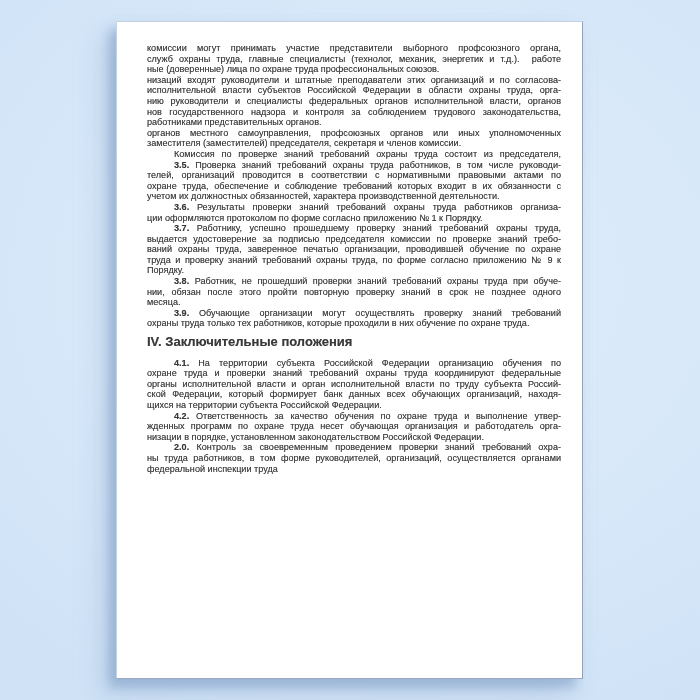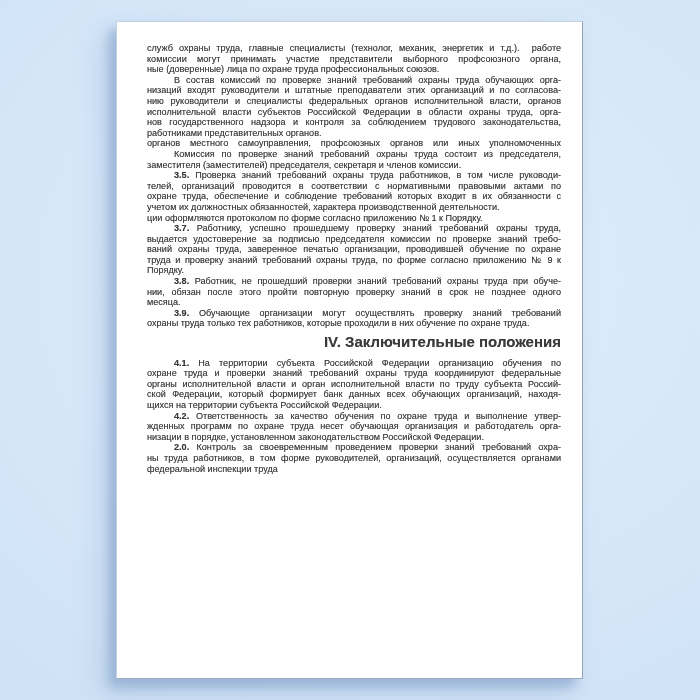--- a/index.html
+++ b/index.html
@@ -30,55 +30,55 @@
   .line{
     height:10.6px;
     text-align:justify;
     text-align-last:justify;
     white-space:normal;
   }
   .line.last{text-align-last:left;}
   .line.indent{text-indent:27px;}
   .lead{font-weight:bold;margin-top:41px;}
   .heading{
-    text-align:right;font-weight:bold;font-size:15px;line-height:10.6px;
+    text-align:left;font-weight:bold;font-size:13px;line-height:10.6px;
     margin:8px 0 10px 0;
   }
 </style>
 </head>
 <body>
 
 <div class="canvas">
   <div class="paper">
     <div class="doc">
         <div class="paragraph">
+          <div class="line">комиссии могут принимать участие представители выборного профсоюзного органа,</div>
           <div class="line">служб охраны труда, главные специалисты (технолог, механик, энергетик и т.д.).&nbsp; работе</div>
-          <div class="line">комиссии могут принимать участие представители выборного профсоюзного органа,</div>
           <div class="line last">ные (доверенные) лица по охране труда профессиональных союзов.</div>
         </div>
         <div class="paragraph">
-          <div class="line indent">В состав комиссий по проверке знаний требований охраны труда обучающих орга-</div>
           <div class="line">низаций входят руководители и штатные преподаватели этих организаций и по согласова-</div>
+          <div class="line">исполнительной власти субъектов Российской Федерации в области охраны труда, орга-</div>
           <div class="line">нию руководители и специалисты федеральных органов исполнительной власти, органов</div>
-          <div class="line">исполнительной власти субъектов Российской Федерации в области охраны труда, орга-</div>
           <div class="line">нов государственного надзора и контроля за соблюдением трудового законодательства,</div>
           <div class="line last">работниками представительных органов.</div>
           <div class="line">органов местного самоуправления, профсоюзных органов или иных уполномоченных</div>
         </div>
         <div class="paragraph">
+          <div class="line last">заместителя (заместителей) председателя, секретаря и членов комиссии.</div>
           <div class="line indent">Комиссия по проверке знаний требований охраны труда состоит из председателя,</div>
-          <div class="line last">заместителя (заместителей) председателя, секретаря и членов комиссии.</div>
         </div>
         <div class="paragraph">
           <div class="line indent"><span class="lead">3.5. </span>Проверка знаний требований охраны труда работников, в том числе руководи-</div>
           <div class="line">телей, организаций проводится в соответствии с нормативными правовыми актами по</div>
           <div class="line">охране труда, обеспечение и соблюдение требований которых входит в их обязанности с</div>
           <div class="line last">учетом их должностных обязанностей, характера производственной деятельности.</div>
         </div>
         <div class="paragraph">
+          <div class="line indent"><span class="lead">3.6. </span>Результаты проверки знаний требований охраны труда работников организа-</div>
           <div class="line last">ции оформляются протоколом по форме согласно приложению № 1 к Порядку.</div>
         </div>
         <div class="paragraph">
           <div class="line indent"><span class="lead">3.7. </span>Работнику, успешно прошедшему проверку знаний требований охраны труда,</div>
           <div class="line">выдается удостоверение за подписью председателя комиссии по проверке знаний требо-</div>
           <div class="line">ваний охраны труда, заверенное печатью организации, проводившей обучение по охране</div>
           <div class="line">труда и проверку знаний требований охраны труда, по форме согласно приложению № 9 к</div>
           <div class="line last">Порядку.</div>
         </div>
         <div class="paragraph">

